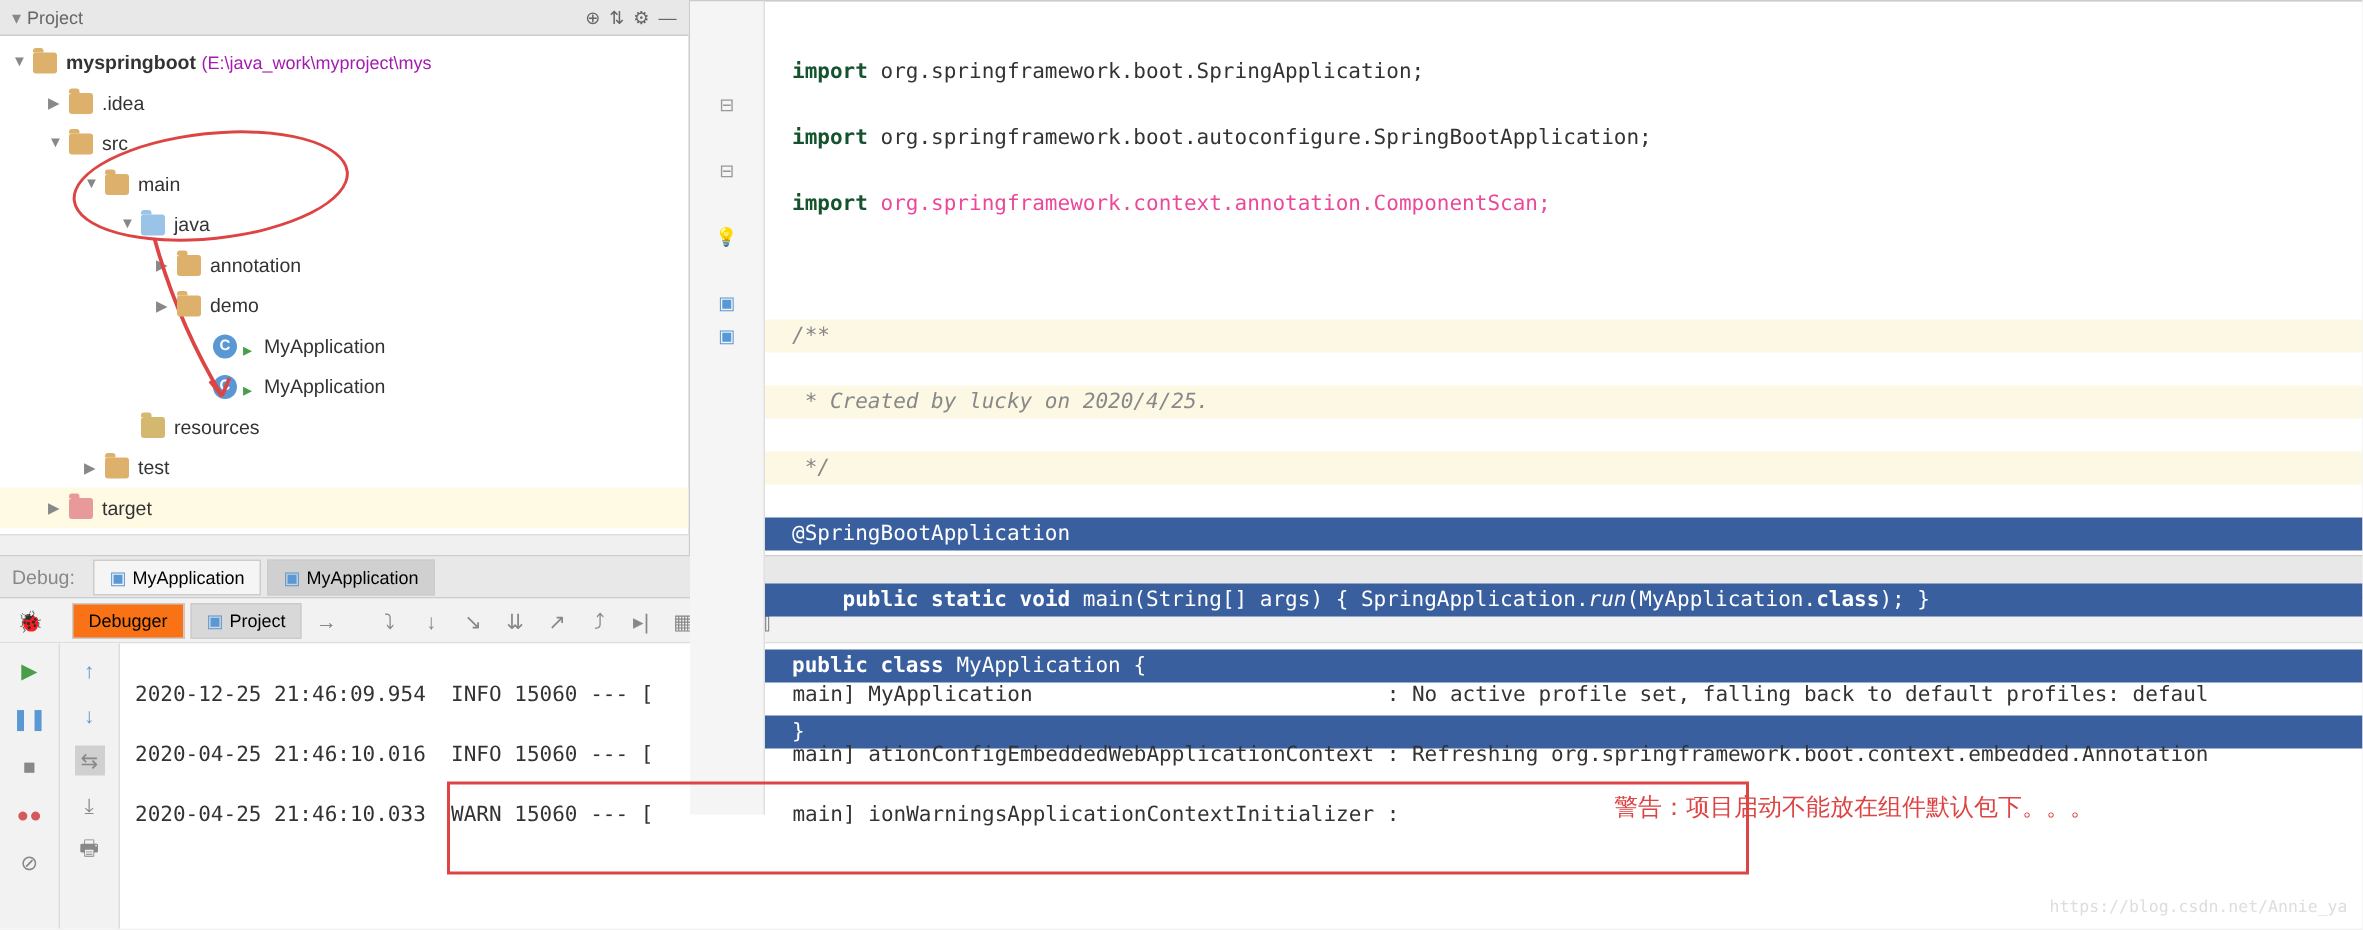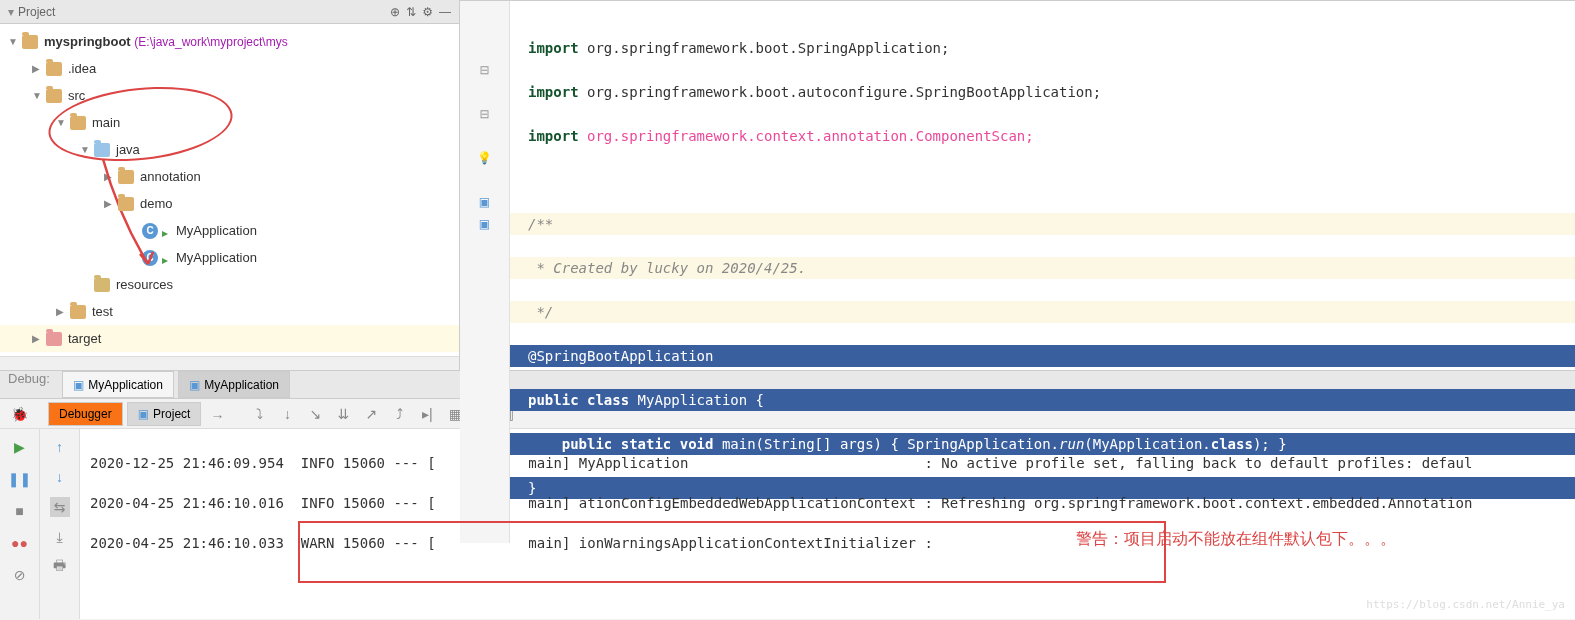--- a/index.html
+++ b/index.html
@@ -42,21 +42,21 @@
 .kw { color: #14532d; font-weight: bold; }
 .cls { color: #333; }
 .comment { color: #888; font-style: italic; }
 .comment-block { background: #fdf8e3; display: block; }
 .selected-block { background: #3a5f9e; color: #fff; display: block; }
 .selected-block .kw { color: #fff; }
 .selected-block .static-call { color: #fff; font-style: italic; }
 .bulb { color: #f0ad4e; }
 
 .debug-panel { border-top: 1px solid #ccc; background: #f2f2f2; }
-.debug-tabs { height: 28px; display: flex; padding: 0 8px; gap: 4px; background: #e8e8e8; border-bottom: 1px solid #ccc; }
+.debug-tabs { height: 28px; display: flex; align-items: center; padding: 0 8px; gap: 4px; background: #e8e8e8; border-bottom: 1px solid #ccc; }
 .debug-label { color: #888; margin-right: 8px; }
 .run-tab { padding: 4px 10px; background: #f5f5f5; border: 1px solid #ccc; font-size: 12px; display: flex; align-items: center; gap: 4px; }
 .run-tab.active { background: #d0d0d0; }
 .debug-toolbar { height: 30px; display: flex; align-items: center; padding: 0 8px; gap: 4px; border-bottom: 1px solid #ddd; background: #f2f2f2; }
 .tbar-btn { width: 24px; height: 24px; display: flex; align-items: center; justify-content: center; color: #888; font-size: 14px; cursor: pointer; }
 .tbar-tab { padding: 4px 10px; border: 1px solid #ccc; font-size: 12px; background: #f97316; }
 .tbar-tab.active { background: #d8d8d8; }
 .console-area { display: flex; height: 190px; background: #fff; }
 .left-icons { width: 40px; background: #f2f2f2; border-right: 1px solid #ddd; display: flex; flex-direction: column; align-items: center; gap: 12px; padding-top: 8px; }
 .left-icons2 { width: 40px; background: #f2f2f2; border-right: 1px solid #ddd; display: flex; flex-direction: column; align-items: center; gap: 10px; padding-top: 8px; }
@@ -183,22 +183,22 @@
       </div>
       <div class="code">
 <div class="code-line"><span class="kw">import</span><span class="cls"> org.springframework.boot.SpringApplication;</span></div>
 <div class="code-line"><span class="kw">import</span><span class="cls"> org.springframework.boot.autoconfigure.SpringBootApplication;</span></div>
 <div class="code-line"><span class="kw">import</span><span class="cls" style="color:#ec4899"> org.springframework.context.annotation.ComponentScan;</span></div>
 <div class="code-line"> </div>
 <div class="code-line comment comment-block">/**</div>
 <div class="code-line comment comment-block"> * Created by lucky on 2020/4/25.</div>
 <div class="code-line comment comment-block"> */</div>
 <div class="code-line selected-block">@SpringBootApplication</div>
+<div class="code-line selected-block"><span>    </span><span class="kw">public</span><span class="kw"> static </span><span class="kw">void</span><span> main(String[] args) { SpringApplication.</span><span class="static-call">run</span><span>(MyApplication.</span><span class="kw">class</span><span>); }</span></div>
 <div class="code-line selected-block"><span class="kw">public</span><span class="kw"> class </span><span>MyApplication {</span></div>
-<div class="code-line selected-block"><span>    </span><span class="kw">public</span><span class="kw"> static </span><span class="kw">void</span><span> main(String[] args) { SpringApplication.</span><span class="static-call">run</span><span>(MyApplication.</span><span class="kw">class</span><span>); }</span></div>
 <div class="code-line selected-block">}</div>
       </div>
     </div>
   </div>
 </div>
 
 <div class="debug-panel">
   <div class="debug-tabs">
     <span class="debug-label">Debug:</span>
     <div class="run-tab">

